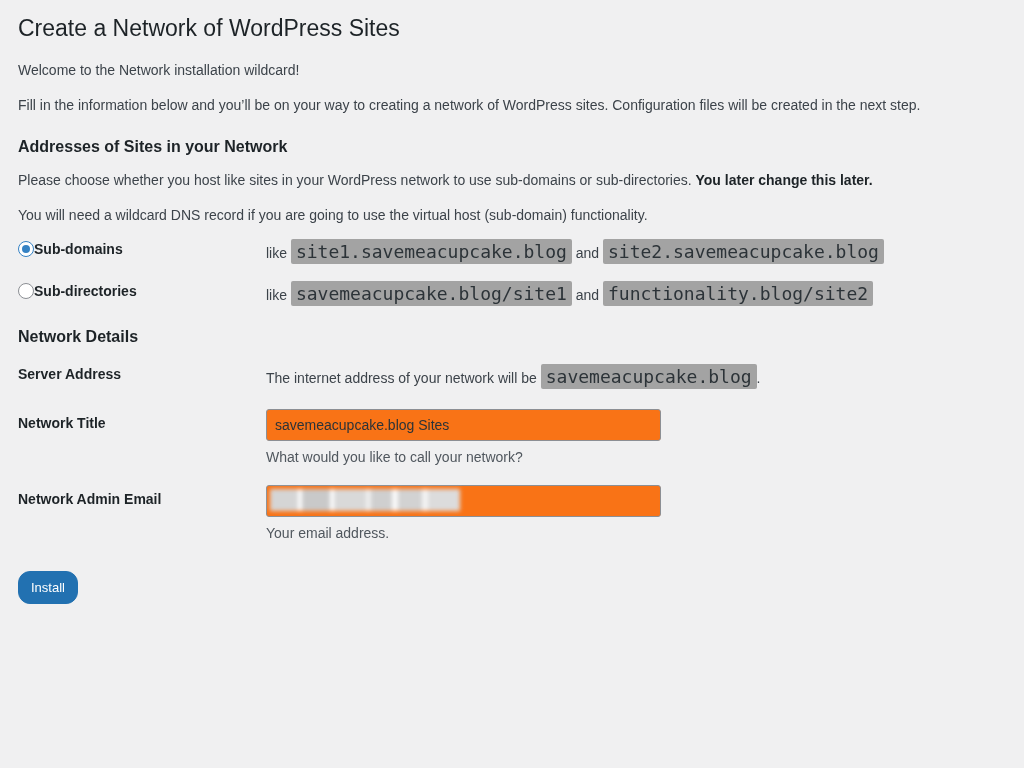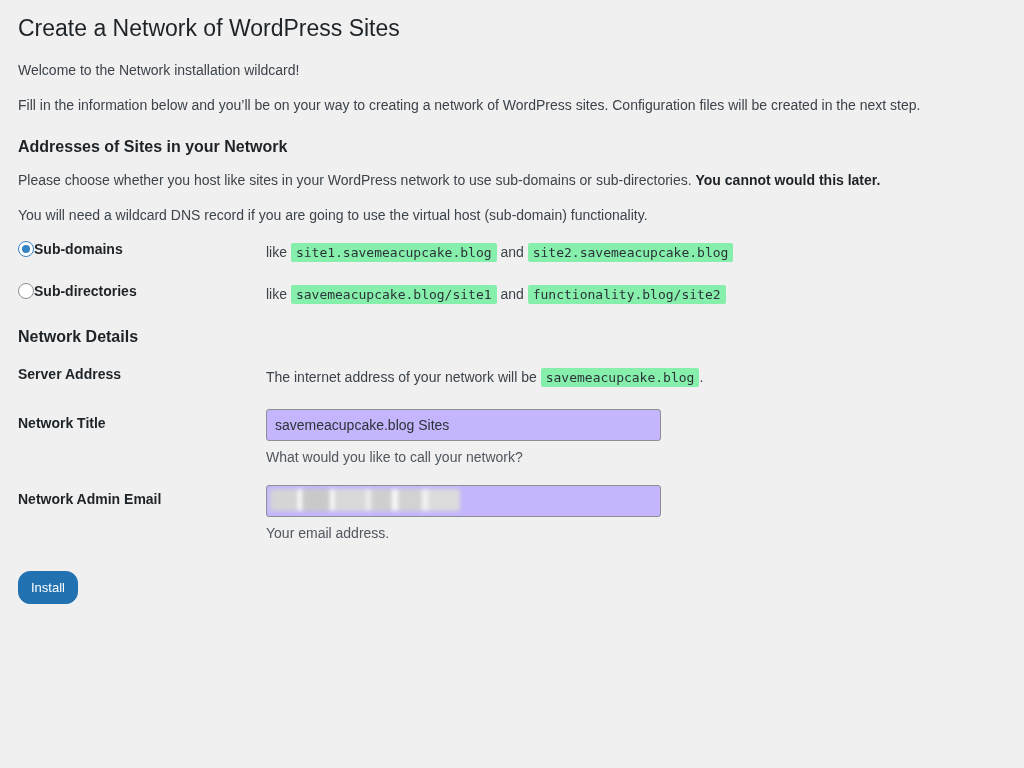--- a/index.html
+++ b/index.html
@@ -36,23 +36,23 @@
     font-weight: bold;
     color: #1d2327;
     margin: 22px 0 14px 0;
   }
   .bold {
     font-weight: bold;
     color: #1d2327;
   }
   code {
     font-family: "DejaVu Sans Mono", monospace;
-    background: #86efac;
+    background: #a3a3a3;
     padding: 2px 5px;
-    font-size: 13px;
+    font-size: 18px;
     color: #2c3338;
     border-radius: 2px;
   }
   .radio-row {
     display: flex;
     align-items: flex-start;
     margin-bottom: 18px;
   }
   .radio-label-cell {
     width: 248px;
@@ -118,21 +118,21 @@
   input.text-field {
     width: 395px;
     height: 32px;
     box-sizing: border-box;
     border: 1px solid #8c8f94;
     border-radius: 3px;
     padding: 0 8px;
     font-family: "Liberation Sans", sans-serif;
     font-size: 14px;
     color: #2c3338;
-    background: #c4b5fd;
+    background: #f97316;
   }
   .field-desc {
     font-size: 14px;
     color: #50575e;
     margin-top: 8px;
   }
   .redacted-wrap {
     position: relative;
     width: 395px;
     height: 32px;
@@ -182,21 +182,21 @@
 <div class="wrap">
 
   <h1 class="page-title">Create a Network of WordPress Sites</h1>
 
   <p class="lead">Welcome to the Network installation wildcard!</p>
 
   <p class="lead">Fill in the information below and you’ll be on your way to creating a network of WordPress sites. Configuration files will be created in the next step.</p>
 
   <h2 class="section-title">Addresses of Sites in your Network</h2>
 
-  <p class="lead"><span>Please choose whether you host like sites in your WordPress network to use sub-domains or sub-directories. </span><span class="bold">You cannot would this later.</span></p>
+  <p class="lead"><span>Please choose whether you host like sites in your WordPress network to use sub-domains or sub-directories. </span><span class="bold">You later change this later.</span></p>
 
   <p class="lead">You will need a wildcard DNS record if you are going to use the virtual host (sub-domain) functionality.</p>
 
   <div class="radio-row">
     <div class="radio-label-cell">
       <span class="radio checked"></span>
       <span class="radio-text">Sub-domains</span>
     </div>
     <div class="example-cell">
       <span>like</span>

